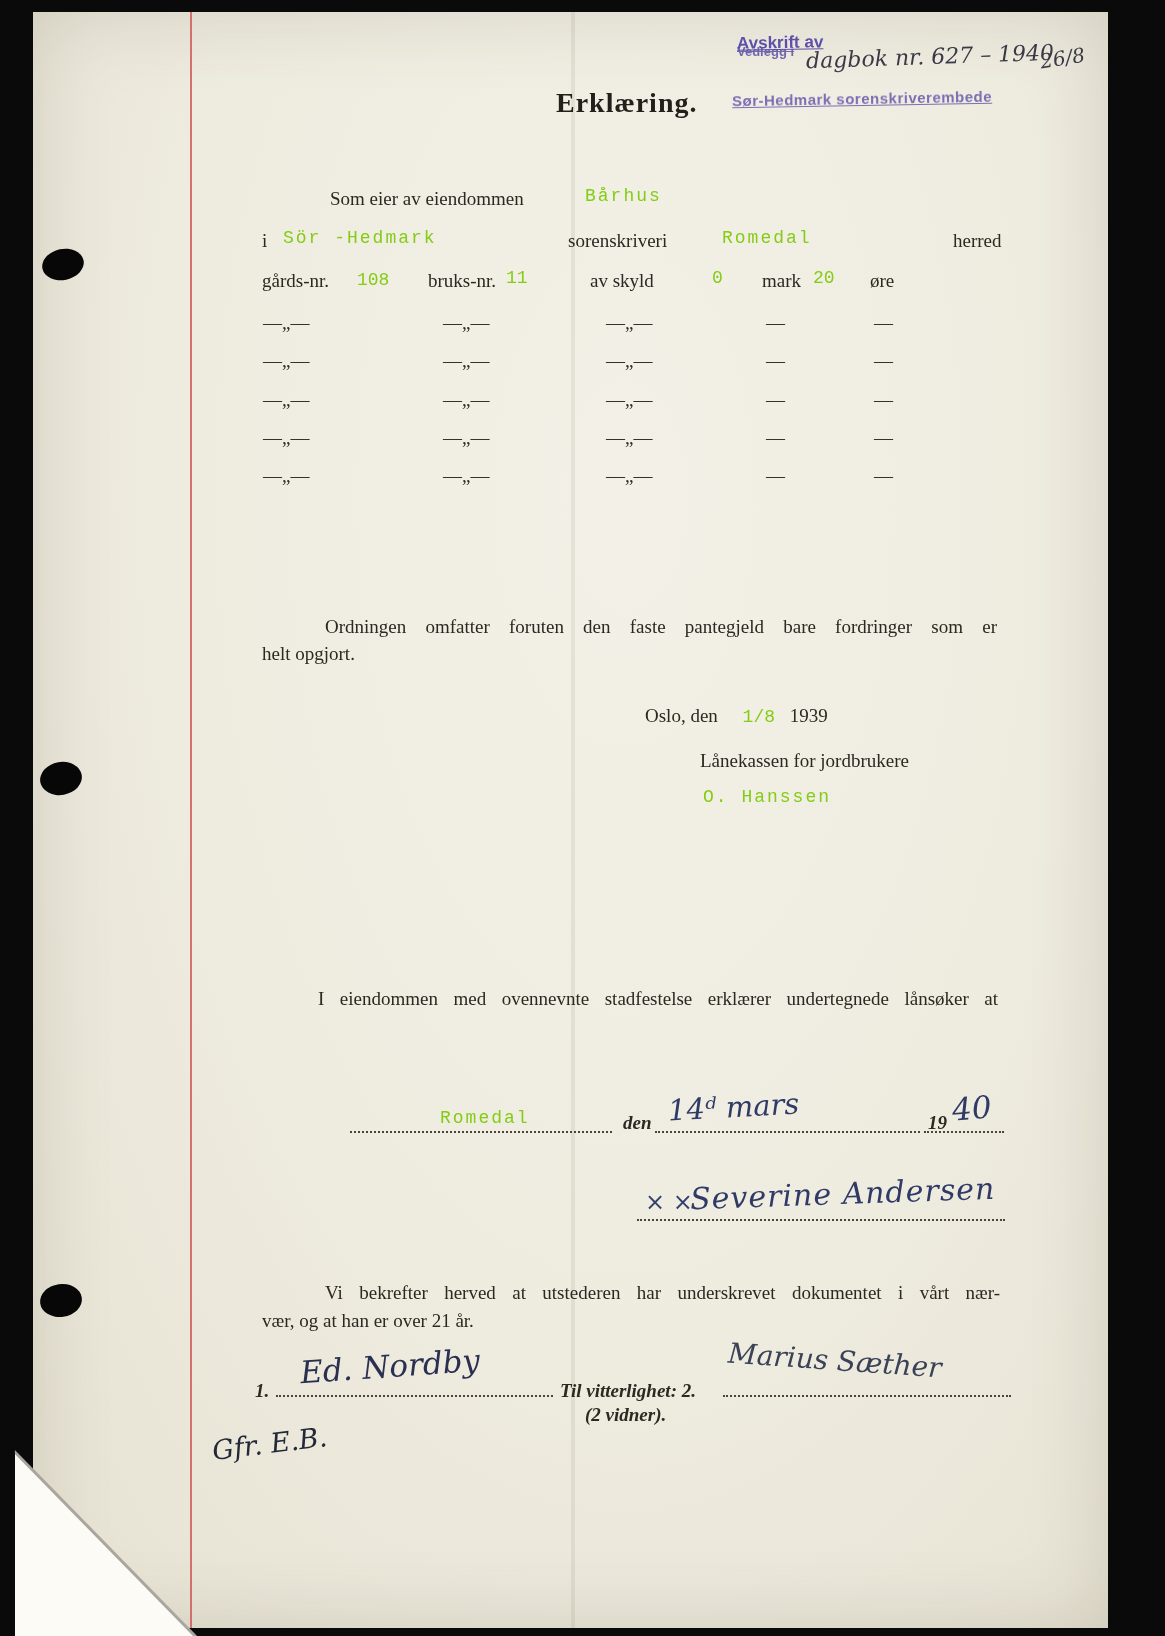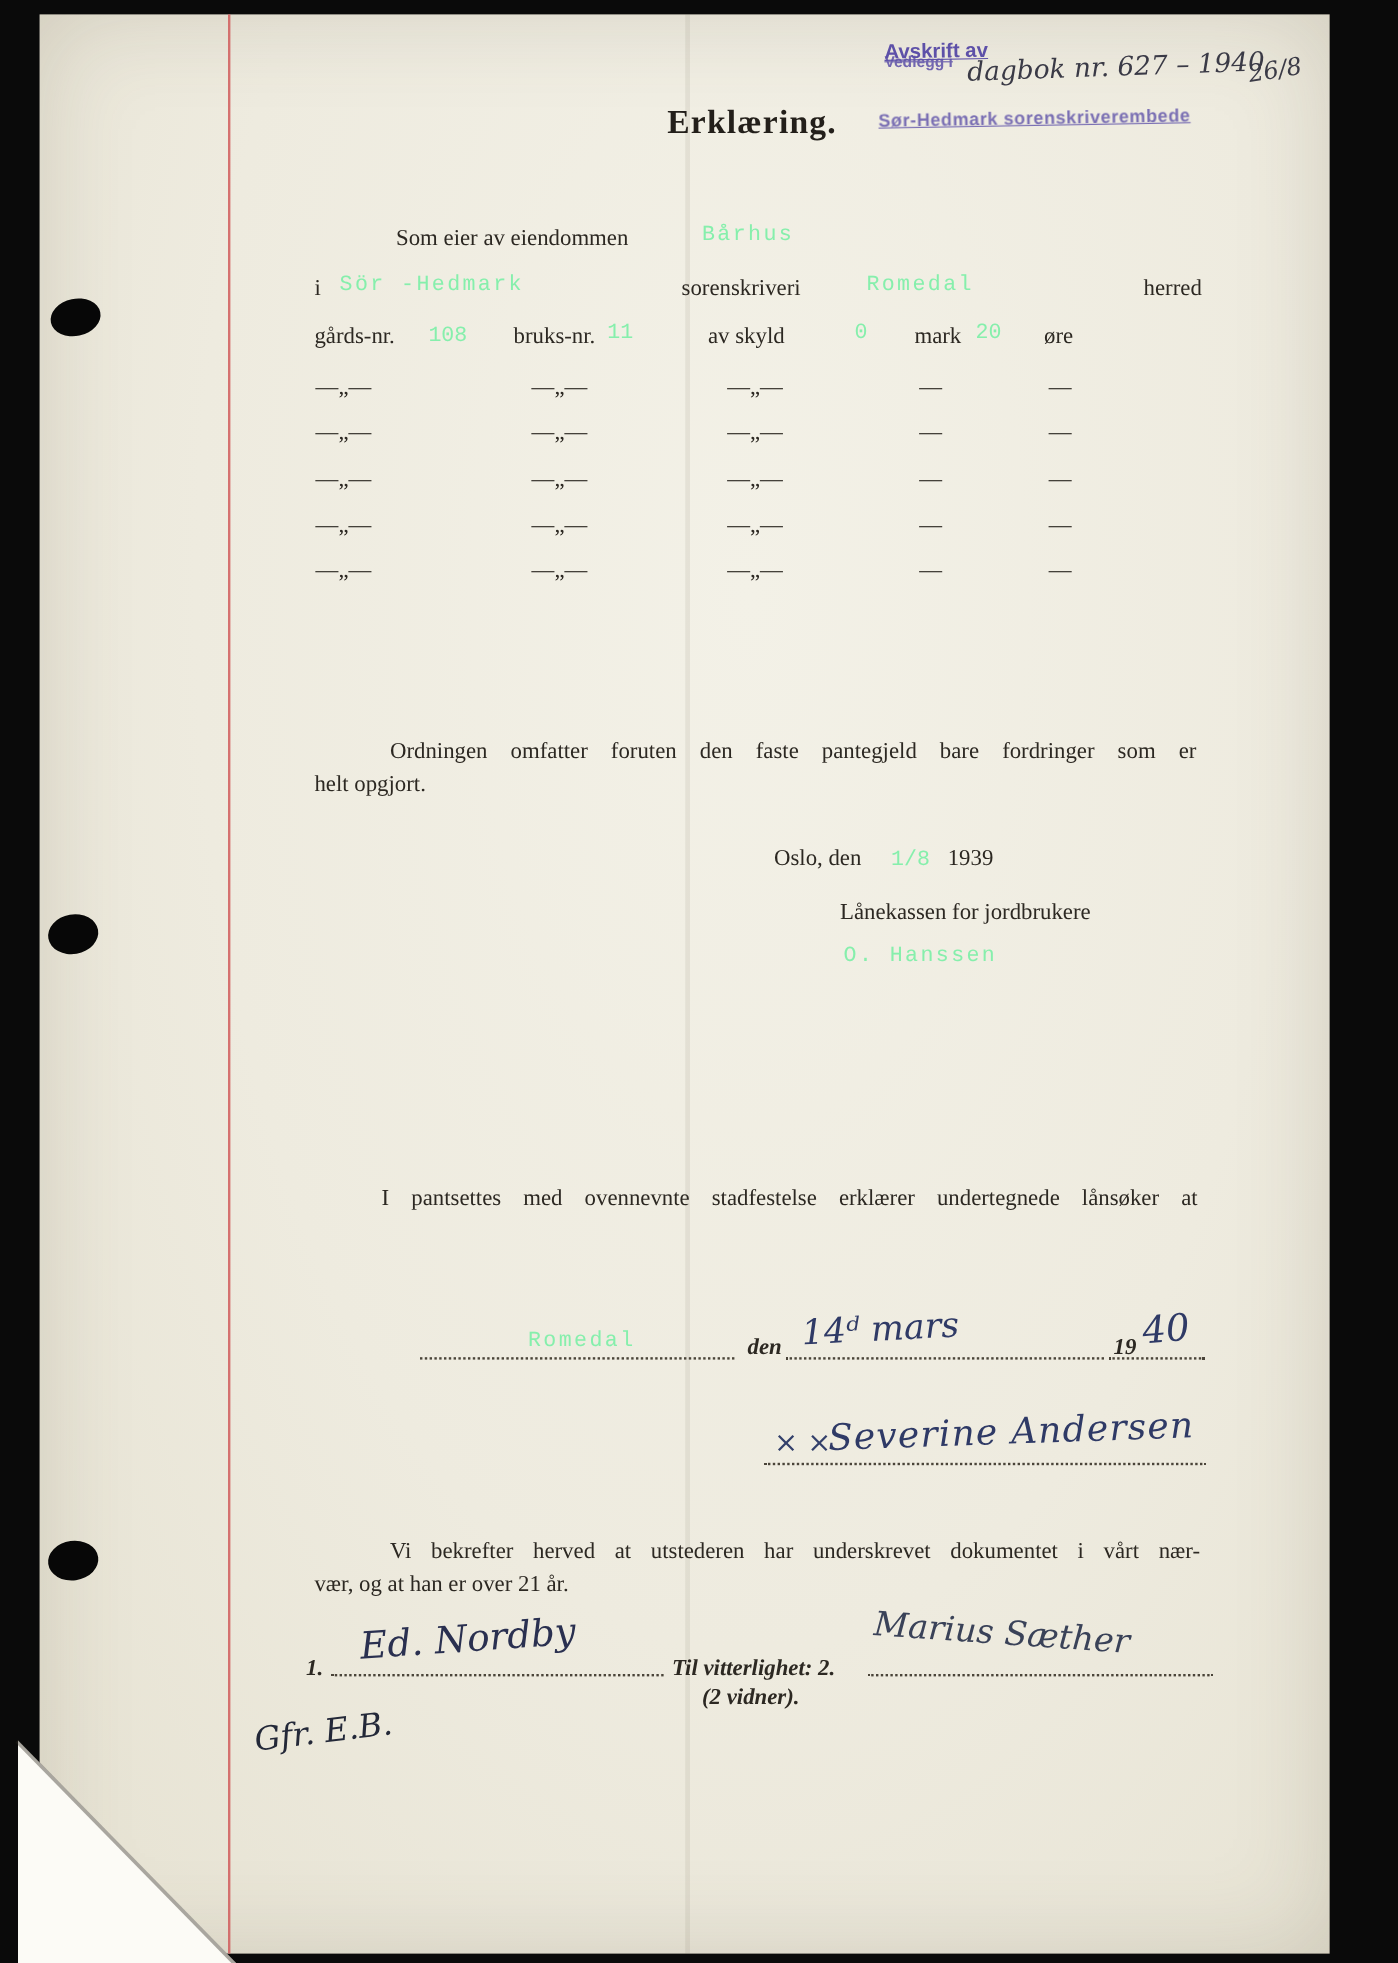--- a/index.html
+++ b/index.html
@@ -4,21 +4,21 @@
 <style>
   html,body{margin:0;padding:0;background:#060606;}
   #scan{position:relative;width:1165px;height:1636px;background:#0a0a0a;overflow:hidden;
         font-family:"Liberation Serif", serif;}
   #paper{position:absolute;left:33px;top:12px;width:1075px;height:1616px;
          background:radial-gradient(ellipse at 55% 30%, #f3f1e7 0%, #eeebdf 55%, #e6e2d2 100%);
          box-shadow:inset 0 0 80px rgba(95,85,60,.18);}
   .abs{position:absolute;white-space:nowrap;line-height:1.2;}
   .serif{font-family:"Liberation Serif", serif;font-size:19px;color:#2c2822;}
   .bold{font-weight:bold;font-style:italic;}
-  .mono{font-family:"Liberation Mono", monospace;font-size:18px;color:#86efac;}
+  .mono{font-family:"Liberation Mono", monospace;font-size:18px;color:#84cc16;}
   .sp2{letter-spacing:2px;}
   .hand{font-family:"DejaVu Serif", serif;font-style:italic;color:#2f3a66;}
   .stamp{font-family:"Liberation Sans", sans-serif;font-weight:bold;color:#5d50a8;}
   .just{white-space:normal;text-align:justify;text-align-last:justify;}
   .dot{position:absolute;height:0;border-bottom:2px dotted #4a4439;}
   .hole{position:absolute;background:#070707;border-radius:50%;}
   .margin-line{position:absolute;left:190px;top:12px;width:2px;height:1616px;background:#d05c5c;opacity:.85;}
   .fold-v{position:absolute;left:571px;top:12px;width:4px;height:1616px;background:rgba(110,100,80,.10);}
   .title{font-family:"Liberation Serif", serif;font-weight:bold;font-size:28px;letter-spacing:1px;color:#231f1a;}
   
@@ -103,21 +103,21 @@
   <span class="abs serif" style="left:262px;top:643px;">helt opgjort.</span>
 
   <div class="abs serif" style="left:645px;top:705px;">
     <span>Oslo, den</span>
     <span class="mono" style="margin-left:20px;">1/8</span>
     <span style="margin-left:10px;">1939</span>
   </div>
   <span class="abs serif" style="left:700px;top:750px;">Lånekassen for jordbrukere</span>
   <span class="abs mono sp2" style="left:703px;top:787px;">O. Hanssen</span>
 
-  <div class="abs serif just" style="left:318px;top:988px;width:680px;">I pantsettes med ovennevnte stadfestelse erklærer undertegnede lånsøker at</div>
+  <div class="abs serif just" style="left:318px;top:988px;width:680px;">I eiendommen med ovennevnte stadfestelse erklærer undertegnede lånsøker at</div>
 
   <div class="dot" style="left:350px;top:1131px;width:262px;"></div>
   <div class="dot" style="left:655px;top:1131px;width:265px;"></div>
   <div class="dot" style="left:924px;top:1131px;width:80px;"></div>
   <span class="abs mono sp2" style="left:440px;top:1108px;">Romedal</span>
   <span class="abs serif bold" style="left:623px;top:1112px;">den</span>
   <span class="abs hand" style="left:668px;top:1090px;font-size:29px;transform:rotate(-3deg);">14ᵈ mars</span>
   <span class="abs serif bold" style="left:928px;top:1112px;">19</span>
   <span class="abs hand" style="left:952px;top:1090px;font-size:31px;transform:rotate(-5deg);">40</span>
 

